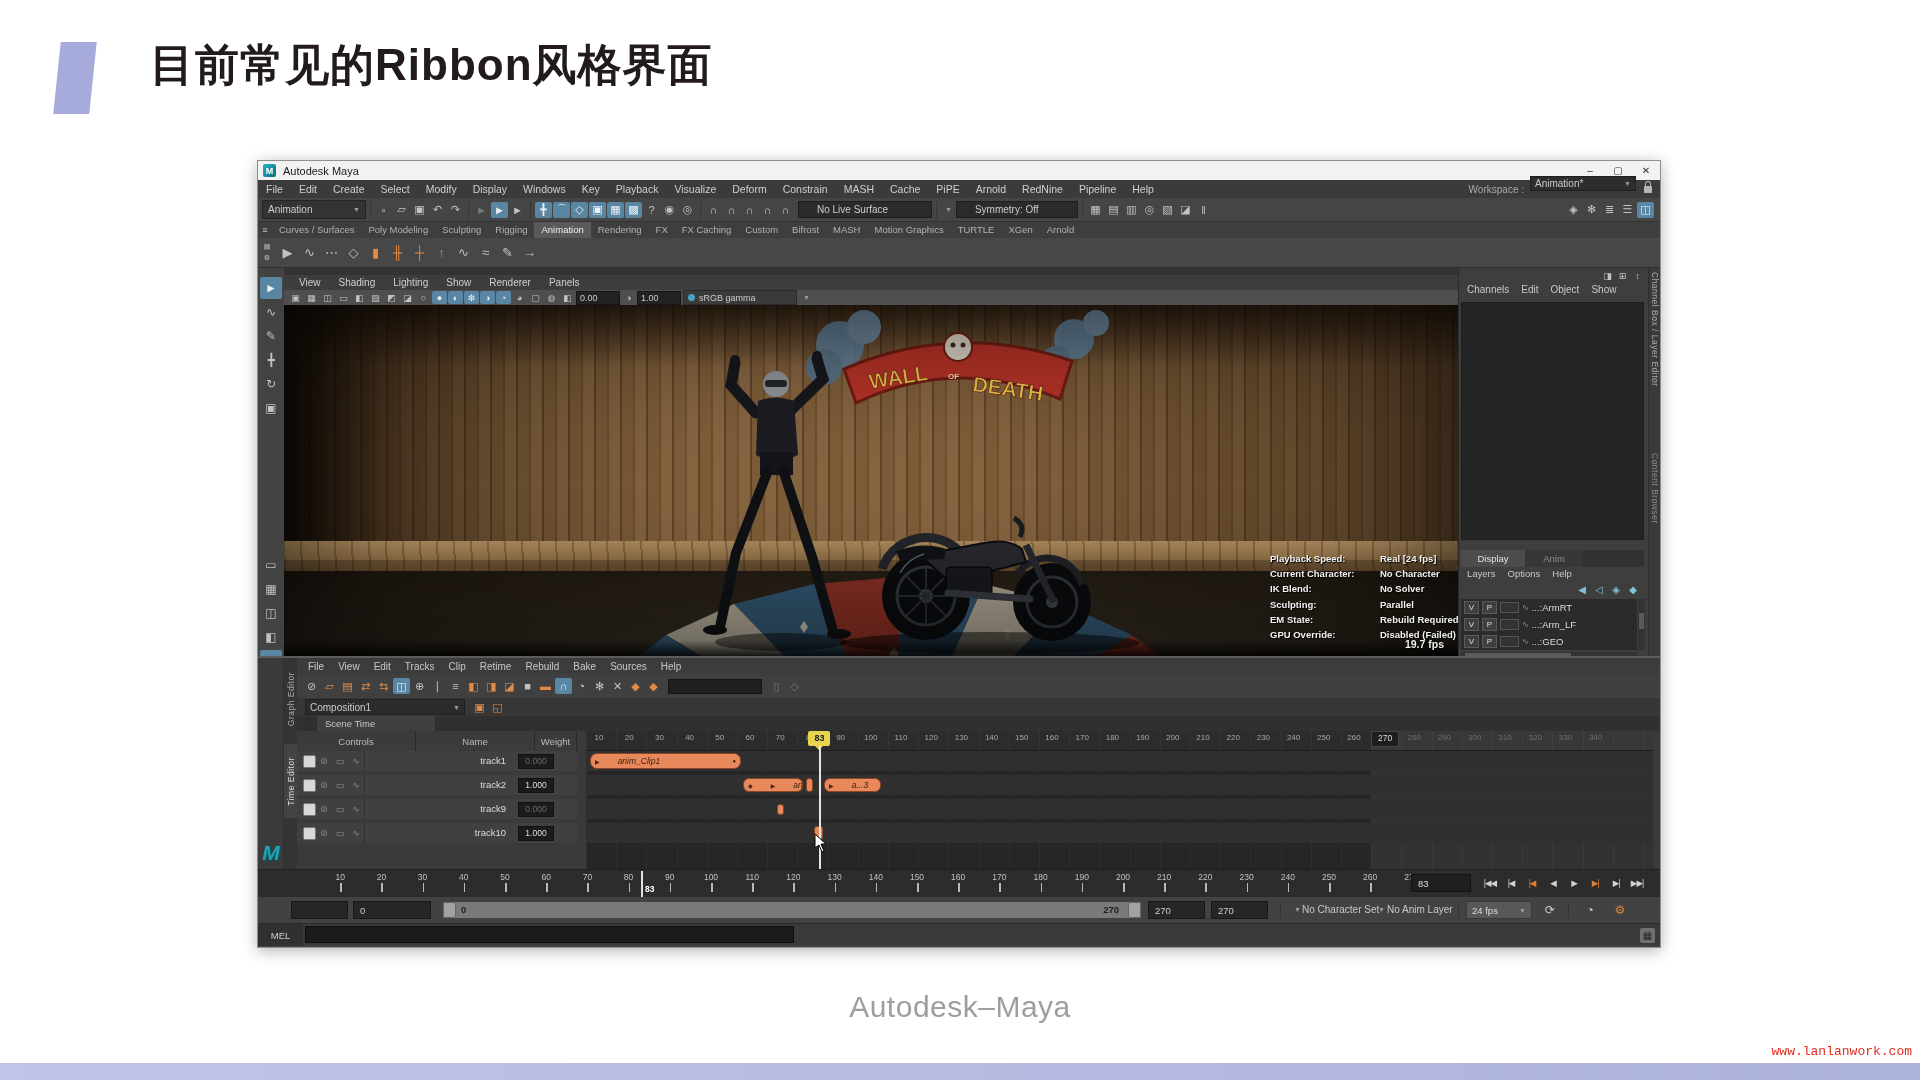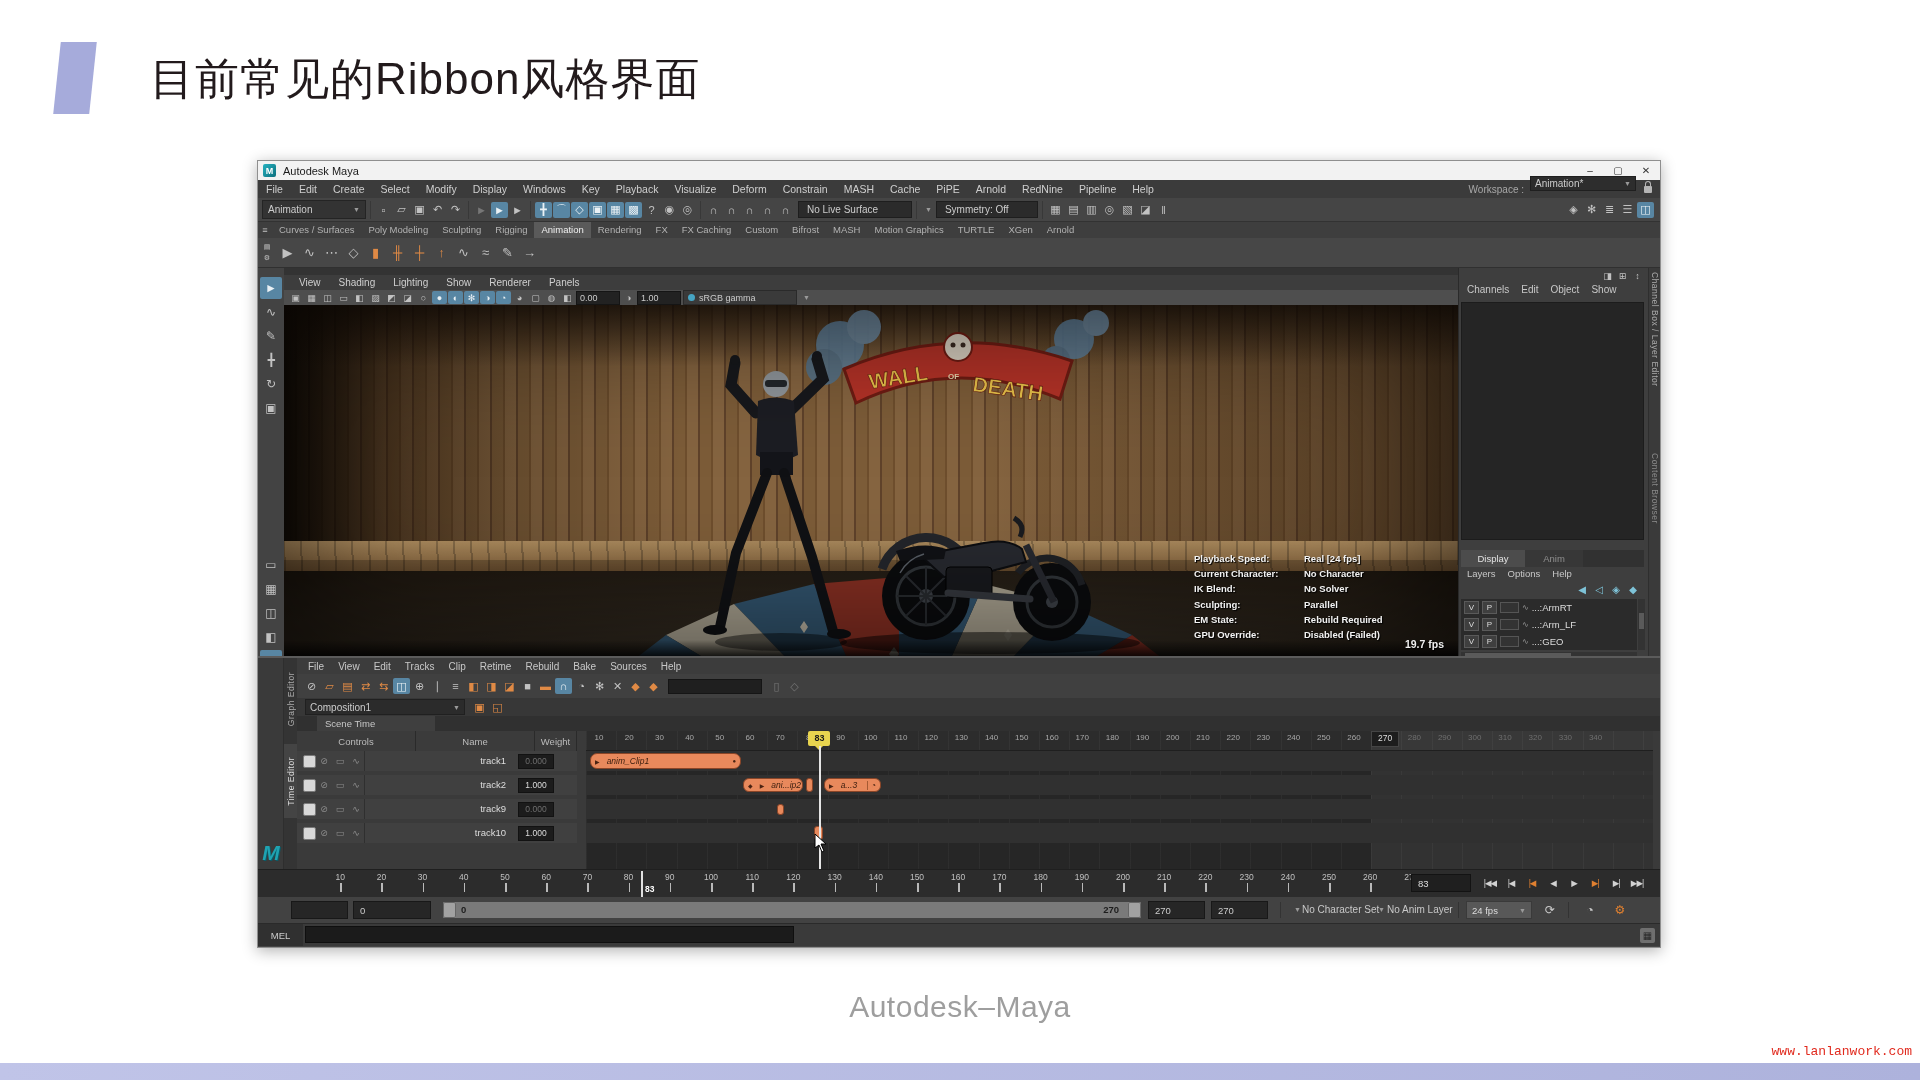--- a/index.html
+++ b/index.html
@@ -1,19 +1,19 @@
 <!DOCTYPE html>
 <html><head>
 <meta charset="utf-8">
 <style>
   html,body{margin:0;padding:0;background:#fff;width:1920px;height:1080px;overflow:hidden;
     font-family:"Liberation Sans","DejaVu Sans",sans-serif;position:relative}
   
   .accent{position:absolute;left:57px;top:42px;width:36px;height:72px;background:#a6abdb;transform:skewX(-6deg)}
-  .stitle{position:absolute;left:150px;top:50px;font-size:44px;font-weight:normal;color:#221a1c;letter-spacing:1px}
+  .stitle{position:absolute;left:150px;top:36px;font-size:44px;font-weight:bold;color:#221a1c;letter-spacing:1px}
   .caption{position:absolute;left:0;top:990px;width:100%;text-align:center;font-size:30px;color:#9e9e9e;letter-spacing:.5px}
   .wm{position:absolute;right:8px;top:1044px;font-family:"Liberation Mono","DejaVu Sans Mono",monospace;font-size:13px;color:#e12a1e}
   .fbar{position:absolute;left:0;top:1063px;width:100%;height:17px;background:linear-gradient(90deg,#c0c4e8,#adb2dc)}
   
   .win{position:absolute;left:257px;top:160px;width:1402px;height:786px;background:#454545;
     border:1px solid #8f8f8f;box-shadow:0 3px 14px rgba(0,0,0,.3);font-size:10px;color:#c8c8c8;overflow:hidden}
   .tb{position:absolute;left:0;top:0;width:100%;height:19px;background:#f2f2f2;display:flex;align-items:center}
   .mlogo{width:13px;height:13px;margin-left:5px;border-radius:2px;background:linear-gradient(135deg,#25b2c0,#0d6f7d);
     color:#fff;font-size:9px;font-weight:bold;display:flex;align-items:center;justify-content:center}
   .tbt{margin-left:7px;font-size:11px;color:#1a1a1a}
@@ -28,21 +28,21 @@
   .lock:before{content:"";position:absolute;top:-5px;left:1px;width:4px;height:4px;border:1.5px solid #b5b5b5;border-bottom:none;border-radius:3px 3px 0 0}
   .sb{position:absolute;left:0;top:37px;width:100%;height:24px;background:#454545;border-bottom:1px solid #323232;display:flex;align-items:center;padding-left:4px;box-sizing:border-box}
   .modebox{width:92px;height:17px;background:#333;border:1px solid #242424;display:flex;align-items:center;justify-content:space-between;padding:0 5px;color:#ccc;flex:none}
   .vsep{width:1px;height:18px;background:#383838;margin:0 4px;flex:none}
   .grp{display:flex;align-items:center;gap:1px;flex:none}
   .ic{display:inline-flex;align-items:center;justify-content:center;width:17px;height:16px;font-size:11px;color:#c2c2c2;flex:none}
   .ic.o{color:#e08a45}
   .ic.b{background:#5886a3;border-radius:2px;color:#eaf1f5}
   .ic.d{opacity:.4}
   .ic.t{color:#7ec3d8}
-  .fieldbox{height:15px;background:#2b2b2b;border:1px solid #1e1e1e;display:flex;align-items:center;padding:0 8px;color:#ccc;flex:none}
+  .fieldbox{height:15px;background:#2b2b2b;border:1px solid #1e1e1e;display:flex;align-items:center;padding:0 18px;color:#ccc;flex:none}
   .caret{font-size:7px;color:#9a9a9a;margin-left:4px}
   .stabs{position:absolute;left:0;top:61px;width:100%;height:16px;background:#3e3e3e;display:flex;align-items:center;border-bottom:1px solid #333}
   .stab{padding:0 7px;font-size:9.5px;color:#b2b2b2;line-height:16px;white-space:nowrap}
   .stab.act{background:#5a5a5a;color:#efefef}
   .shelf{position:absolute;left:0;top:77px;width:100%;height:30px;background:#474747;border-bottom:1px solid #303030;display:flex;align-items:center;padding-left:3px;box-sizing:border-box;gap:2px}
   .shelf .ic{width:21px;height:21px;font-size:13px}
   
   .tbx{position:absolute;left:0;top:107px;width:26px;height:388px;background:#434343;border-right:1px solid #2e2e2e}
   .tbx .ic{width:22px;height:22px;margin:1px;font-size:12px}
   
@@ -59,21 +59,21 @@
     background:linear-gradient(180deg,rgba(20,12,6,.75),rgba(0,0,0,0) 26%),
     linear-gradient(90deg,rgba(8,5,2,.93) 0,rgba(28,17,8,.6) 9%,rgba(0,0,0,.18) 20%,rgba(0,0,0,0) 34%,rgba(0,0,0,0) 60%,rgba(22,13,6,.25) 82%,rgba(30,18,8,.5) 100%),
     repeating-linear-gradient(90deg,#7c5c38 0 11px,#6e4e2d 11px 13px,#856440 13px 24px,#5f422a 24px 26px)}
   .berm{position:absolute;left:0;top:236px;width:100%;height:30px;
     background:repeating-linear-gradient(88deg,rgba(0,0,0,.22) 0 2px,rgba(255,255,255,0) 2px 17px),linear-gradient(180deg,#a8885c,#7c5c38)}
   .floor{position:absolute;left:0;top:266px;width:100%;height:85px;
     background:radial-gradient(ellipse at 52% 130%,#4e4538 0%,#322a20 55%,#1e170f 100%)}
   .scsvg{position:absolute;left:0;top:0;width:1174px;height:351px}
   .vign{position:absolute;left:0;top:0;width:100%;height:100%;box-shadow:inset 0 0 120px 26px rgba(0,0,0,.5);pointer-events:none}
   .botband{position:absolute;left:0;bottom:0;width:100%;height:16px;background:linear-gradient(rgba(0,0,0,0),rgba(0,0,0,.8))}
-  .hud{position:absolute;left:910px;top:246px;width:206px}
+  .hud{position:absolute;left:986px;top:246px;width:206px}
   .hudrow{display:flex;line-height:15.2px}
   .hlab{width:110px;font-size:9.5px;font-weight:bold;color:#f2f2f2;text-shadow:1px 1px 1px #000}
   .hval{font-size:9.5px;font-weight:bold;color:#f2f2f2;text-shadow:1px 1px 1px #000;white-space:nowrap}
   .fps{position:absolute;right:14px;top:333px;font-size:10.5px;font-weight:bold;color:#efefef;text-shadow:1px 1px 1px #000}
   
   .cb{position:absolute;left:1200px;top:107px;width:190px;height:388px;background:#3e3e3e;border-left:1px solid #2a2a2a;box-sizing:border-box}
   .cbtop{position:absolute;right:4px;top:1px;display:flex;gap:2px}
   .cbtop .ic{width:13px;height:13px;font-size:9px}
   .cbm{position:absolute;left:2px;top:16px;display:flex}
   .cbm .tmi{padding:0 6px;font-size:10px}
@@ -116,21 +116,21 @@
   .scntab{position:absolute;left:20px;top:0;width:118px;height:15px;background:#3f3f3f;color:#c8c8c8;font-size:9.5px;line-height:15px;padding-left:8px;box-sizing:border-box}
   .tehdr{position:absolute;top:73px;height:21px;background:#3b3b3b;border-right:1px solid #2a2a2a;color:#bbb;font-size:9.5px;display:flex;align-items:center;justify-content:center;box-sizing:border-box}
   .telane{position:absolute;left:328px;top:73px;width:1067px;height:138px;background:#262626;
     background-image:repeating-linear-gradient(90deg,rgba(255,255,255,.035) 0 1px,rgba(0,0,0,0) 1px 30.2px)}
   .ruler{position:absolute;left:0;top:0;width:100%;height:20px;background:rgba(255,255,255,.03);border-bottom:1px solid #1f1f1f;box-sizing:border-box}
   .rlab{position:absolute;top:2px;width:22px;text-align:center;font-size:8px;color:#a8a8a8}
   .rlab.faint{color:#6f6f6f}
   .rhl{position:absolute;top:0;width:26px;height:14px;background:#1d1d1d;border:1px solid #454545;color:#ddd;font-size:8.5px;text-align:center;line-height:13px}
   .brightzone{position:absolute;left:785px;top:0;width:282px;height:138px;background:rgba(255,255,255,.06)}
   .lrowbg{position:absolute;left:0;width:100%;height:20px;background:#303030}
-  .clip{position:absolute;height:16px;background:#e8895c;border:1px solid #8a4527;border-radius:7px;display:flex;align-items:center;padding:0 4px;gap:7px;box-sizing:border-box;overflow:hidden}
+  .clip{position:absolute;height:16px;background:#e8895c;border:1px solid #8a4527;border-radius:7px;display:flex;align-items:center;padding:0 4px;gap:18px;box-sizing:border-box;overflow:hidden}
   .clip.small,.clip.clock{height:14px;border-radius:6px}
   .clip.sliver{height:14px;border-radius:3px;padding:0}
   .clip.dot{height:11px;width:7px;border-radius:3px;padding:0}
   .cplay{font-size:6px;color:#4a2312}
   .cdia{font-size:6px;color:#4a2312}
   .clab{font-size:8.5px;font-style:italic;color:#3f2010;white-space:nowrap}
   .cdot{margin-left:auto;font-size:6px;color:#4a2312}
   .cclk{margin-left:auto;font-size:8px;color:#4a2312;border-left:1px solid #a55a33;padding-left:3px}
   .phtag{position:absolute;top:0;width:22px;height:15px;background:#e8d44f;border-radius:2px;color:#1a1a1a;font-size:9px;font-weight:bold;text-align:center;line-height:15px}
   .phtag:after{content:"";position:absolute;left:7px;top:15px;border:4px solid transparent;border-top-color:#e8d44f}

